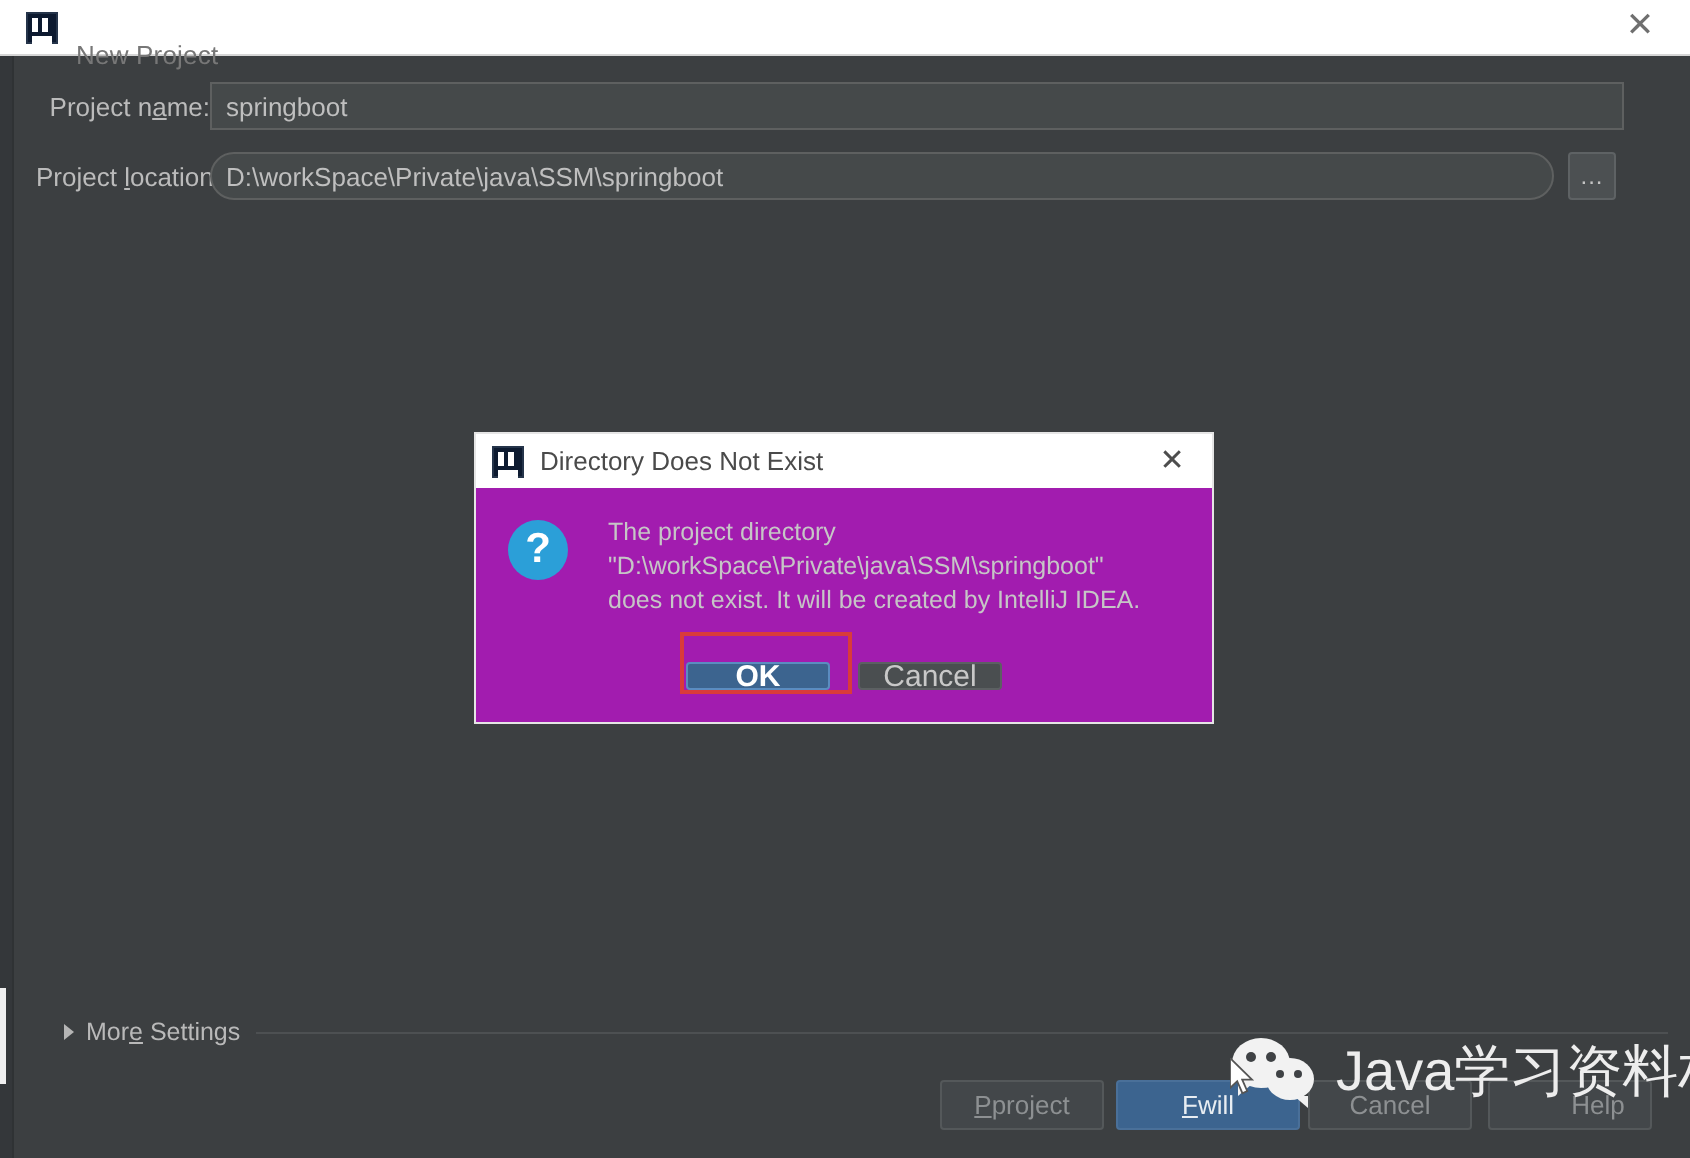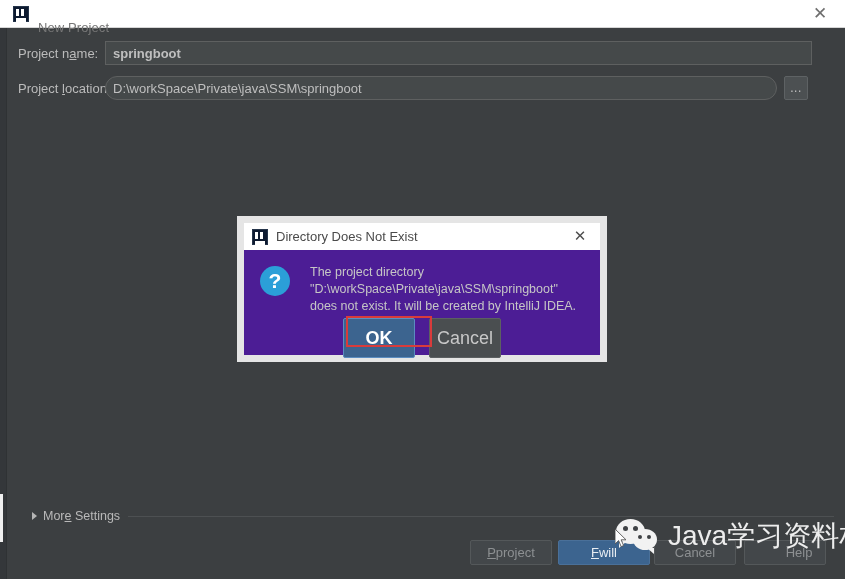--- a/index.html
+++ b/index.html
@@ -69,20 +69,21 @@
   .left-sliver-hl {
     position: absolute; left: 0; top: 466px;
     width: 3px; height: 48px;
     background: #f0f0f0;
   }
 
   
   .form {
     position: absolute; left: 0; top: 28px;
     width: 844px;
+    text-align: right;
   }
   .row {
     position: relative;
     display: flex; align-items: center;
     height: 26px;
     margin-top: 0;
   }
   .row.r1 { margin-top: 12px; }
   .row.r2 { margin-top: 9px; }
   .row-label {
@@ -97,21 +98,21 @@
     height: 24px;
     background: #45494a;
     border: 1px solid #5e6060;
     display: flex; align-items: center;
     padding: 0 7px;
     font-size: 13px;
     color: #bfbfbf;
     overflow: hidden;
     white-space: nowrap;
   }
-  .field.name  { width: 707px; font-weight: bold; }
+  .field.name  { width: 707px; }
   .field.loc   { width: 672px; border-radius: 12px; }
   .browse-btn {
     width: 24px; height: 24px;
     margin-left: 7px;
     background: #4c5052;
     border: 1px solid #5e6264;
     border-radius: 2px;
     display: flex; align-items: flex-end; justify-content: center;
     padding-bottom: 5px;
     color: #c4c4c4;
@@ -233,22 +234,22 @@
     white-space: nowrap;
     line-height: 1;
     font-family: "Liberation Sans", "DejaVu Sans", sans-serif;
   }
 
   
   .modal {
     position: absolute;
     left: 237px; top: 216px;
     width: 370px; height: 146px;
-    background: #4c1d95;
-    border: 7px solid #e5e5e5;
+    background: #a21caf;
+    border: 1px solid #e5e5e5;
     z-index: 40;
     display: flex; flex-direction: column; justify-content: space-between;
   }
   .modal-titlebar {
     height: 27px;
     background: #ffffff;
     display: flex; align-items: center;
     position: relative;
     flex: none;
   }
@@ -296,24 +297,24 @@
     flex: none;
   }
   .redbox {
     position: absolute;
     left: 102px; top: 1px;
     width: 86px; height: 31px;
     border: 2px solid #d93b3b;
     z-index: 3;
   }
   .mbtn {
-    height: 40px;
+    height: 14px;
     border-radius: 2px;
     display: flex; align-items: center; justify-content: center;
-    font-size: 18px;
+    font-size: 15px;
     cursor: pointer;
     user-select: none;
     position: relative;
     z-index: 2;
   }
   .mbtn.ok {
     width: 72px;
     background: #3c648f;
     border: 1px solid #5b8cc0;
     color: #ffffff;

